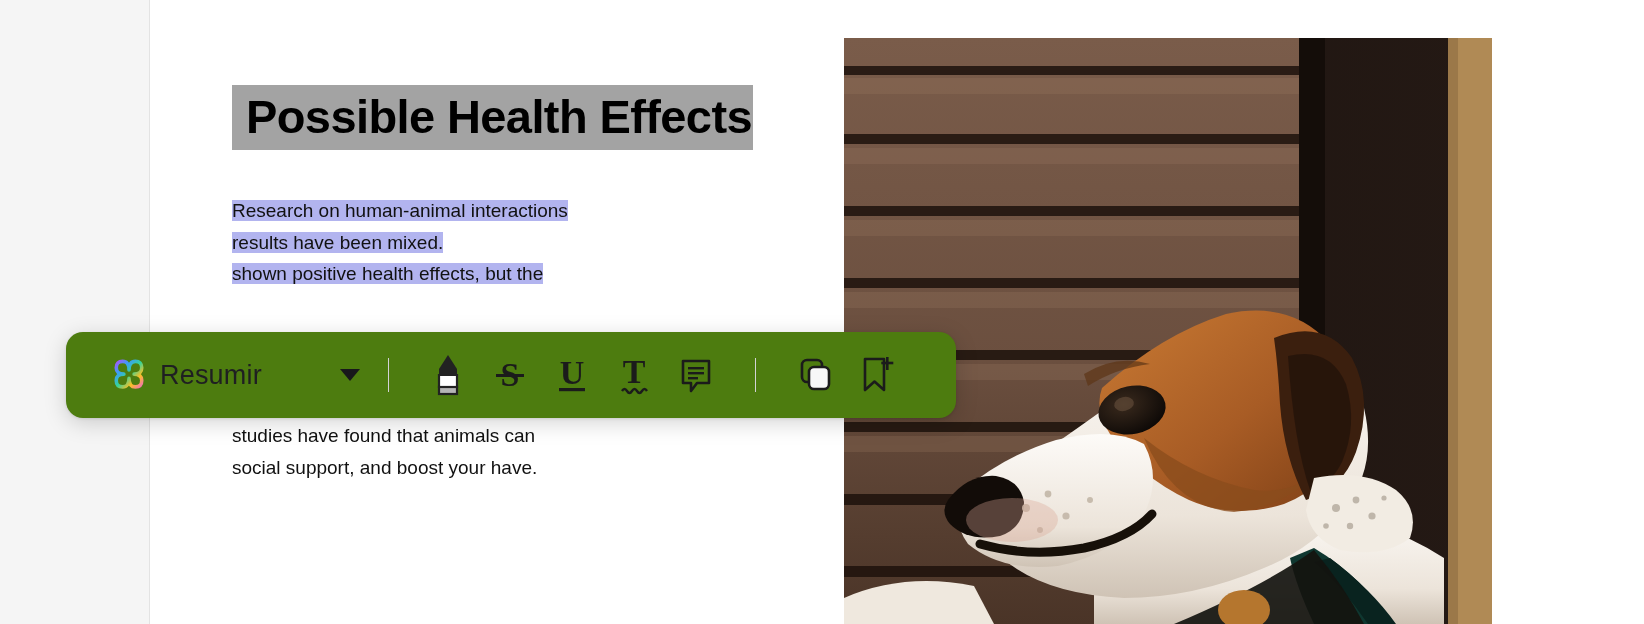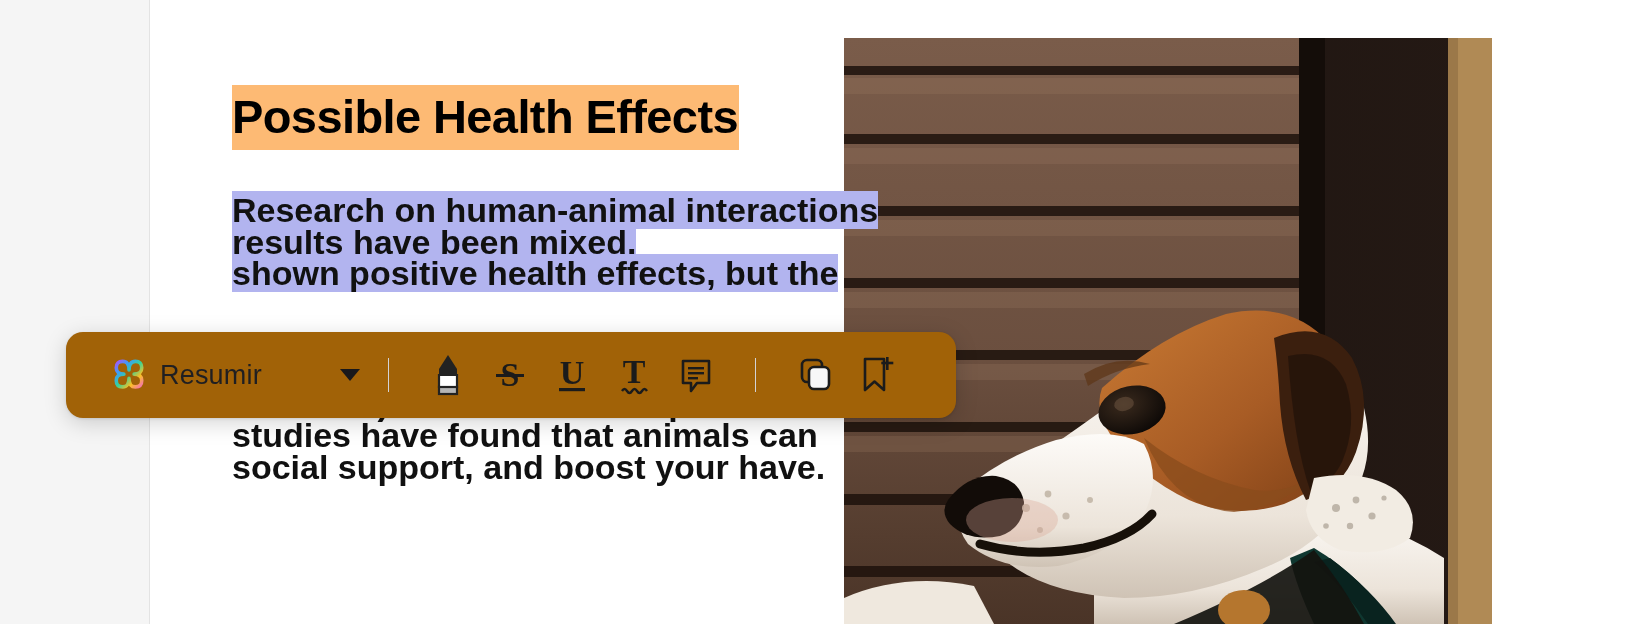--- a/index.html
+++ b/index.html
@@ -35,29 +35,28 @@
 
   .doc-title {
     position: absolute; left: 0; top: 93px;
     font-size: 47px;
     font-weight: bold;
     letter-spacing: -0.6px;
     color: #000;
     line-height: 1.0;
     white-space: nowrap;
   }
-  .doc-title .hl { background: #fdba74; padding: 5px 1px 7px 0; }
+  .doc-title .hl { background: #a3a3a3; padding: 5px 1px 7px 14px; }
 
   .para {
     position: absolute; left: 0;
     width: 552px;
-    font-size: 34px;
+    font-size: 19px;
     line-height: 31.5px;
     color: #111;
-    font-weight: bold;
   }
   .para-1 { top: 195px; text-align: justify; }
   .para-1 > div { white-space: nowrap; }
   .para-2 { top: 356px; }
 
   
   .jline { position: relative; height: 31.5px; }
   .jline span.hl   { background: #b2b4ef; }
 
   .pline { height: 32px; white-space: nowrap; }
@@ -68,21 +67,21 @@
     width: 648px; height: 586px;
     overflow: hidden;
     background: #2a1d17;
   }
   .photo svg { display: block; width: 648px; height: 586px; }
 
   
   .toolbar {
     position: absolute; left: 66px; top: 332px;
     width: 890px; height: 86px;
-    background: #a16207;
+    background: #4d7c0f;
     border-radius: 17px;
     box-shadow: 0 5px 22px rgba(0,0,0,0.17), 0 1px 3px rgba(0,0,0,0.10);
     display: flex; align-items: center;
     padding: 0 24px;
   }
   .brand { display: flex; align-items: center; gap: 14px; padding-left: 22px; }
   .brand-logo { width: 34px; height: 34px; display: block; }
   .brand-name {
     font-size: 27px; color: #1f1f22; letter-spacing: .2px;
   }

